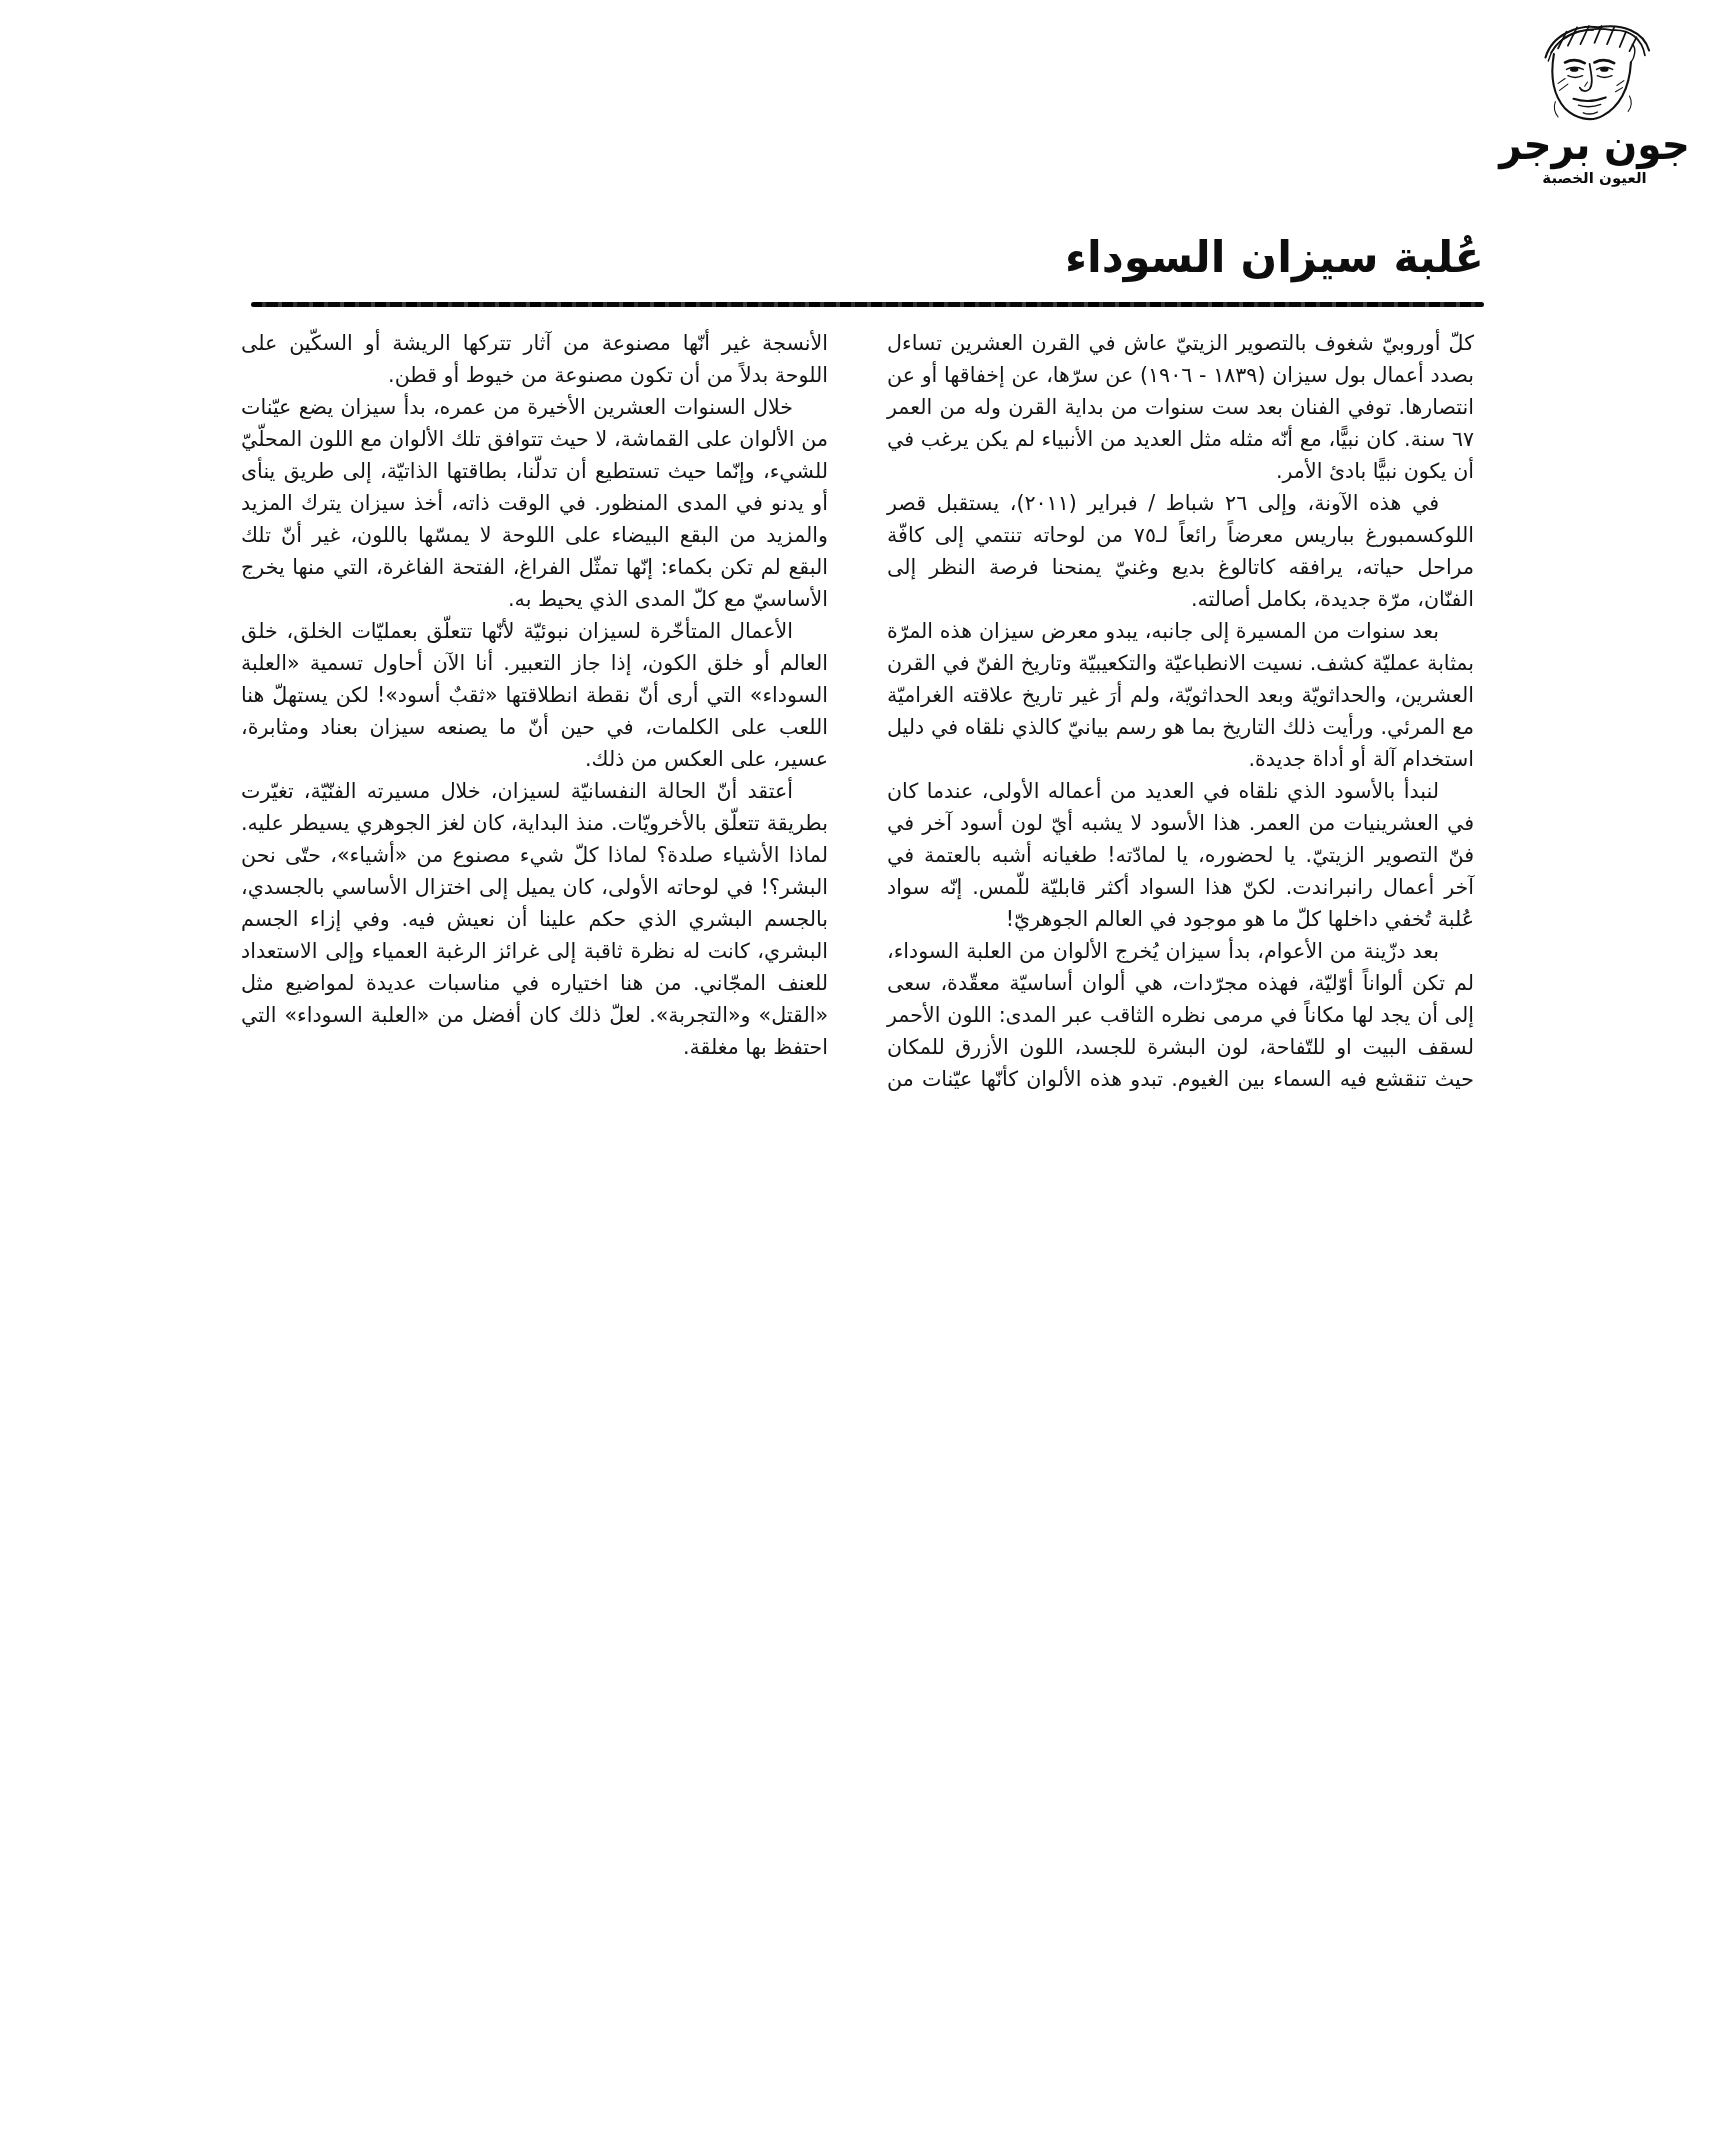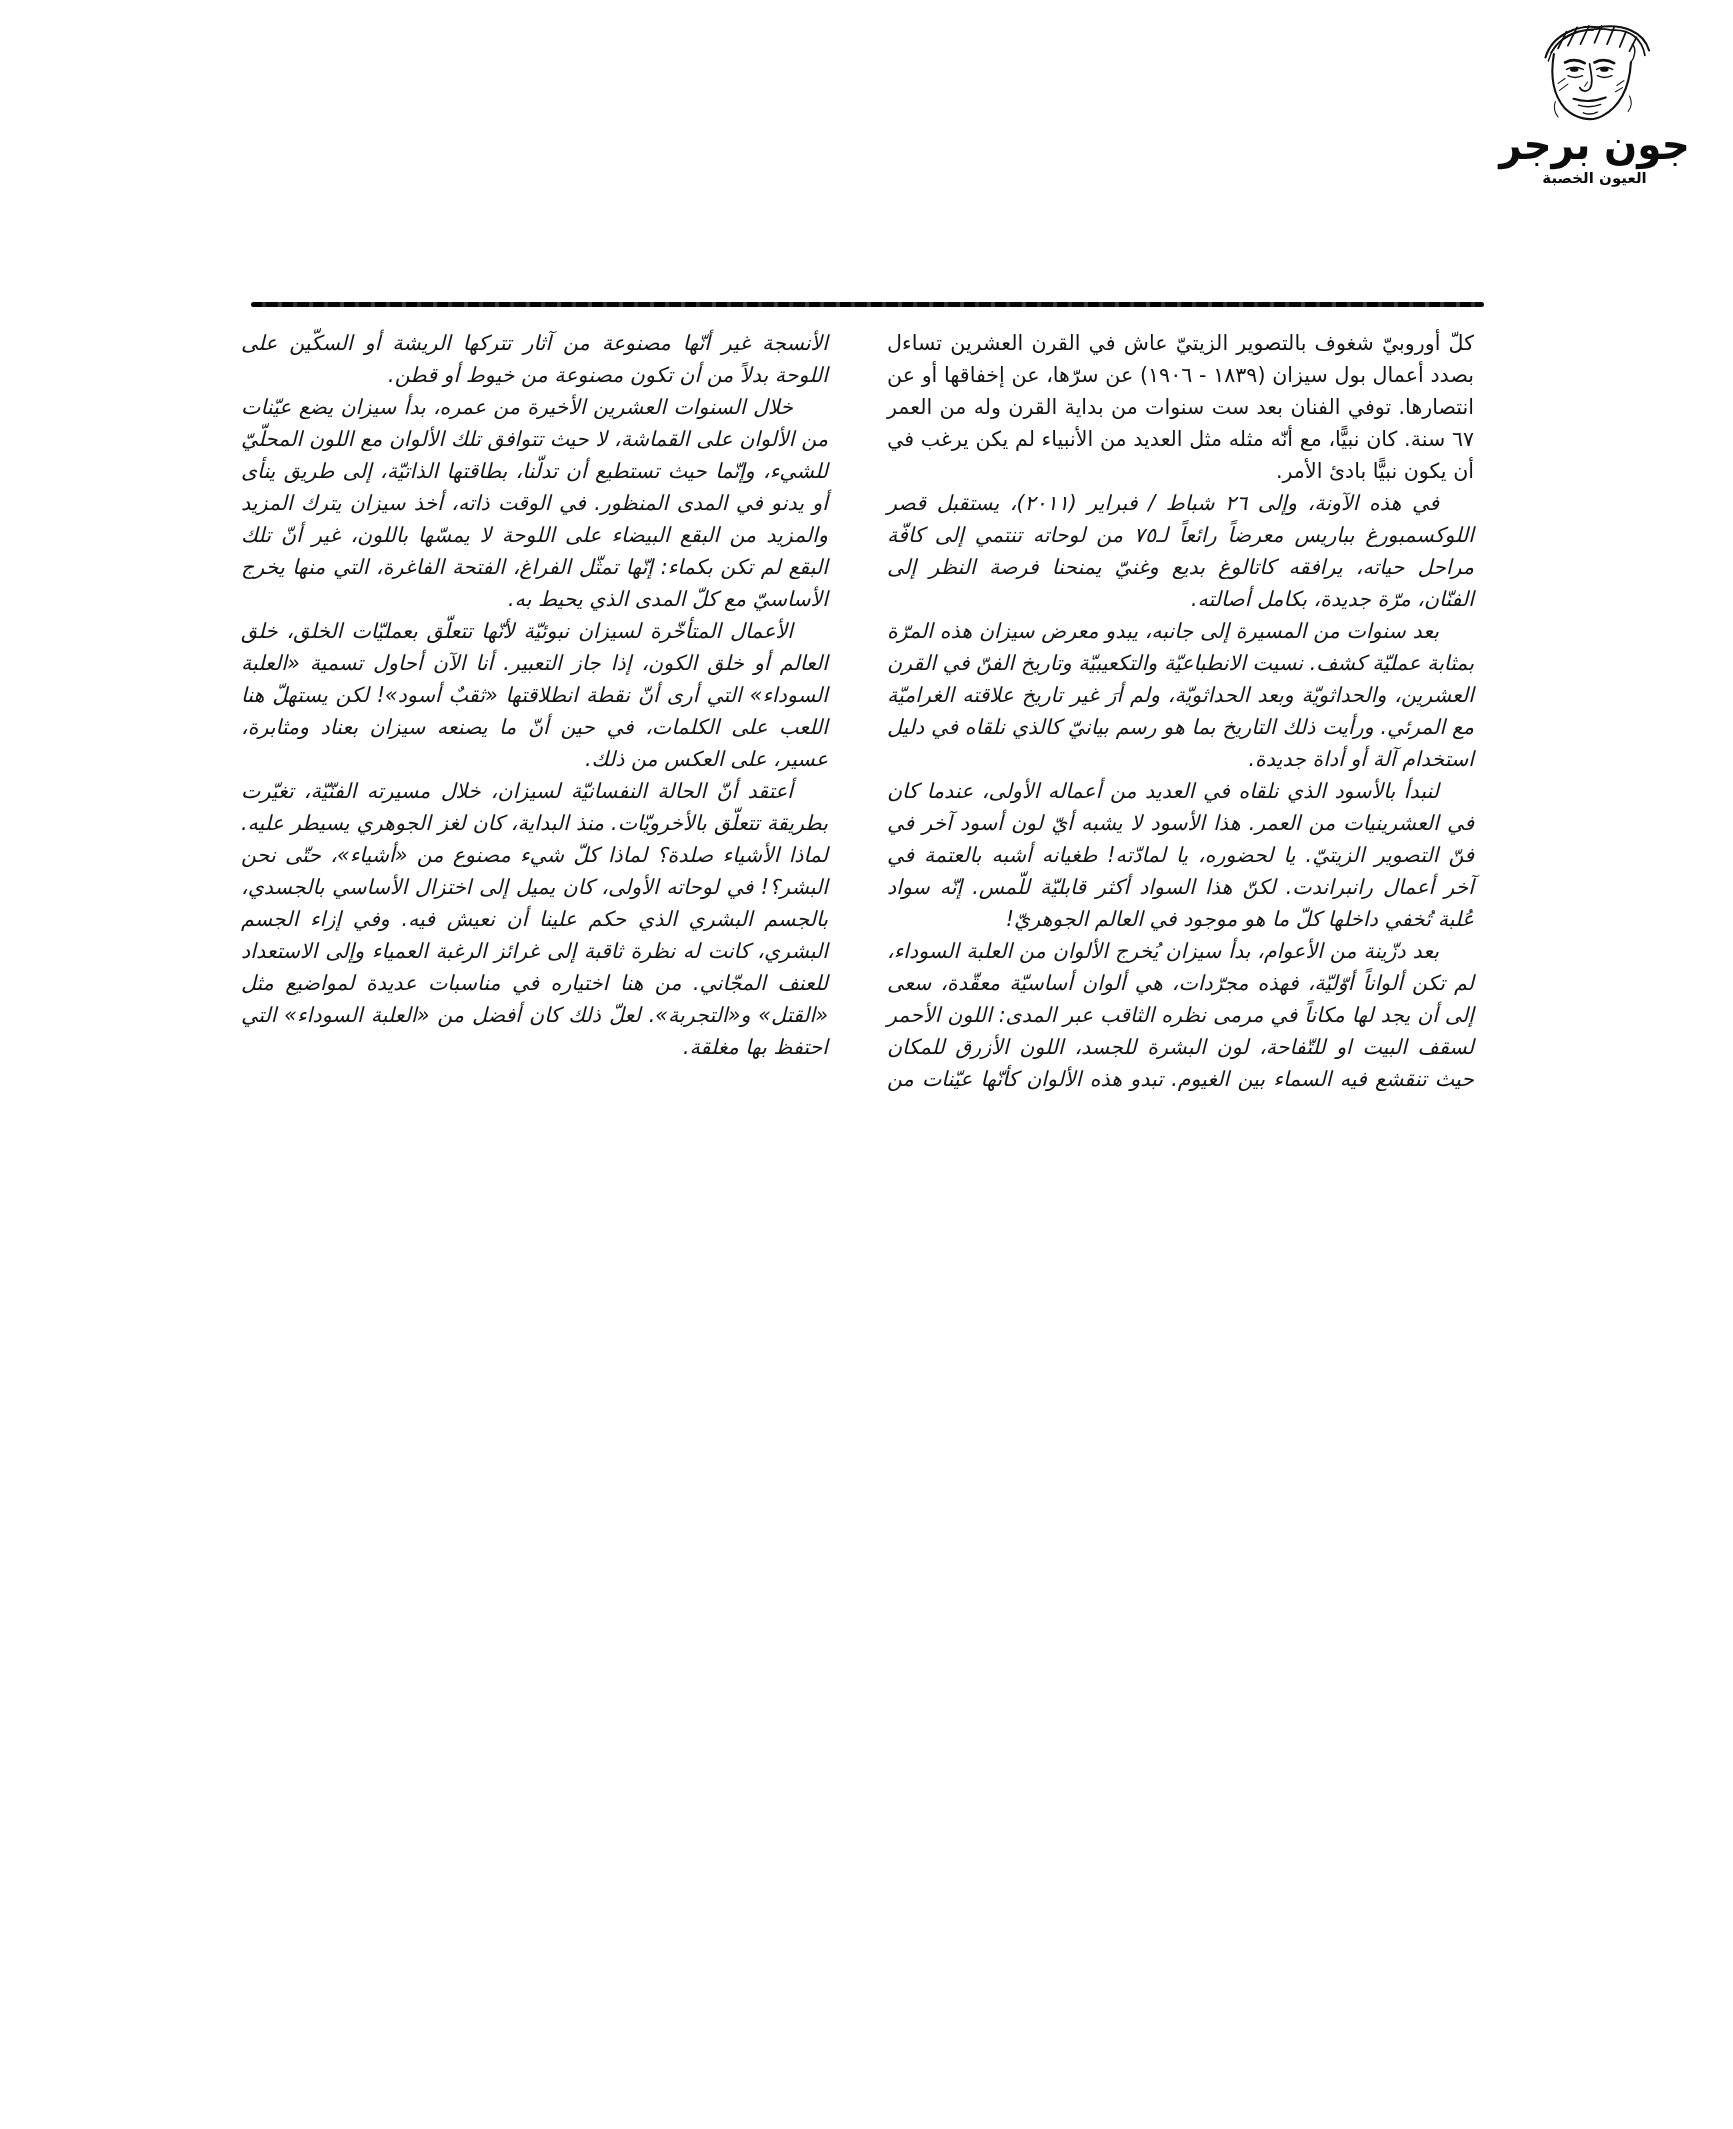--- a/index.html
+++ b/index.html
@@ -82,21 +82,21 @@
     left: 241px;
     width: 1233px;
     column-count: 2;
     column-gap: 59px;
     font-size: 20.6px;
     line-height: 32px;
     text-align: justify;
     color: #141414;
   }
   .columns p { margin: 0; }
-  .columns p + p { text-indent: 35px; font-style: italic; }
+  .columns p + p { text-indent: 35px; }
 
   
   .footer {
     position: absolute;
     top: 1987px;
     right: 120px;
     display: flex;
     direction: rtl;
     align-items: baseline;
     gap: 63px;
@@ -157,20 +157,21 @@
         <path d="M84,134 Q94,138 104,133" stroke-width="2"></path>
 
         <path d="M44,118 Q40,130 48,140" stroke-width="1.5"></path>
         <path d="M150,110 Q156,122 148,132" stroke-width="1.5"></path>
       </svg>
     </div>
     <div class="calligraphy-name">جون برجر</div>
     <div class="calligraphy-section">العيون الخصبة</div>
   </div>
 
+  <h1 class="title">عُلبة سيزان السوداء</h1>
   <div class="title-rule"></div>
 
   <div class="columns">
       <p>كلّ أوروبيّ شغوف بالتصوير الزيتيّ عاش في القرن العشرين تساءل بصدد أعمال بول سيزان (١٨٣٩ - ١٩٠٦) عن سرّها، عن إخفاقها أو عن انتصارها. توفي الفنان بعد ست سنوات من بداية القرن وله من العمر ٦٧ سنة. كان نبيًّا، مع أنّه مثله مثل العديد من الأنبياء لم يكن يرغب في أن يكون نبيًّا بادئ الأمر.</p>
       <p>في هذه الآونة، وإلى ٢٦ شباط / فبراير (٢٠١١)، يستقبل قصر اللوكسمبورغ بباريس معرضاً رائعاً لـ٧٥ من لوحاته تنتمي إلى كافّة مراحل حياته، يرافقه كاتالوغ بديع وغنيّ يمنحنا فرصة النظر إلى الفنّان، مرّة جديدة، بكامل أصالته.</p>
       <p>بعد سنوات من المسيرة إلى جانبه، يبدو معرض سيزان هذه المرّة بمثابة عمليّة كشف. نسيت الانطباعيّة والتكعيبيّة وتاريخ الفنّ في القرن العشرين، والحداثويّة وبعد الحداثويّة، ولم أرَ غير تاريخ علاقته الغراميّة مع المرئي. ورأيت ذلك التاريخ بما هو رسم بيانيّ كالذي نلقاه في دليل استخدام آلة أو أداة جديدة.</p>
       <p>لنبدأ بالأسود الذي نلقاه في العديد من أعماله الأولى، عندما كان في العشرينيات من العمر. هذا الأسود لا يشبه أيّ لون أسود آخر في فنّ التصوير الزيتيّ. يا لحضوره، يا لمادّته! طغيانه أشبه بالعتمة في آخر أعمال رانبراندت. لكنّ هذا السواد أكثر قابليّة للّمس. إنّه سواد عُلبة تُخفي داخلها كلّ ما هو موجود في العالم الجوهريّ!</p>
       <p>بعد دزّينة من الأعوام، بدأ سيزان يُخرج الألوان من العلبة السوداء، لم تكن ألواناً أوّليّة، فهذه مجرّدات، هي ألوان أساسيّة معقّدة، سعى إلى أن يجد لها مكاناً في مرمى نظره الثاقب عبر المدى: اللون الأحمر لسقف البيت او للتّفاحة، لون البشرة للجسد، اللون الأزرق للمكان حيث تنقشع فيه السماء بين الغيوم. تبدو هذه الألوان كأنّها عيّنات من الأنسجة غير أنّها مصنوعة من آثار تتركها الريشة أو السكّين على اللوحة بدلاً من أن تكون مصنوعة من خيوط أو قطن.</p>
       <p>خلال السنوات العشرين الأخيرة من عمره، بدأ سيزان يضع عيّنات من الألوان على القماشة، لا حيث تتوافق تلك الألوان مع اللون المحلّيّ للشيء، وإنّما حيث تستطيع أن تدلّنا، بطاقتها الذاتيّة، إلى طريق ينأى أو يدنو في المدى المنظور. في الوقت ذاته، أخذ سيزان يترك المزيد والمزيد من البقع البيضاء على اللوحة لا يمسّها باللون، غير أنّ تلك البقع لم تكن بكماء: إنّها تمثّل الفراغ، الفتحة الفاغرة، التي منها يخرج الأساسيّ مع كلّ المدى الذي يحيط به.</p>
       <p>الأعمال المتأخّرة لسيزان نبوئيّة لأنّها تتعلّق بعمليّات الخلق، خلق العالم أو خلق الكون، إذا جاز التعبير. أنا الآن أحاول تسمية «العلبة السوداء» التي أرى أنّ نقطة انطلاقتها «ثقبٌ أسود»! لكن يستهلّ هنا اللعب على الكلمات، في حين أنّ ما يصنعه سيزان بعناد ومثابرة، عسير، على العكس من ذلك.</p>

